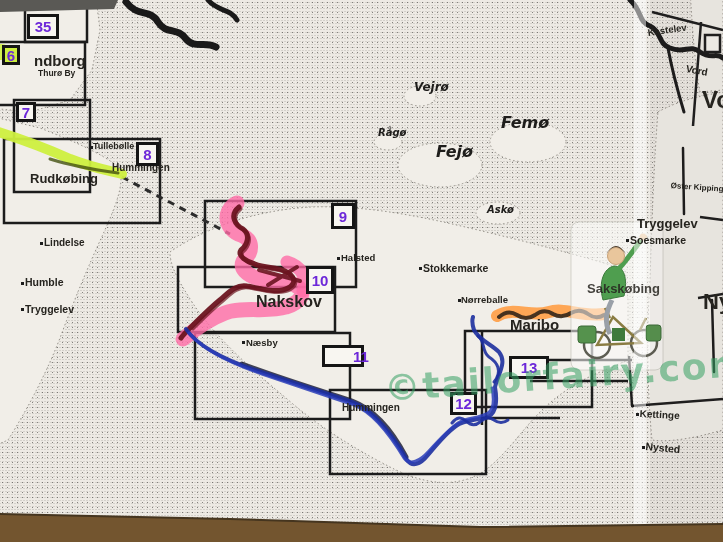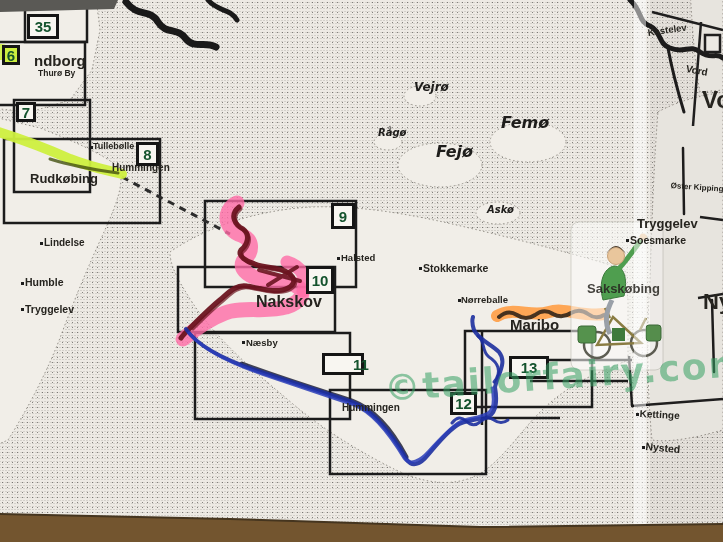--- a/index.html
+++ b/index.html
@@ -5,21 +5,21 @@
   html,body{margin:0;padding:0;background:#444;}
   #photo{position:relative;width:723px;height:542px;overflow:hidden;
          font-family:"Liberation Sans",sans-serif;}
   
   #paper{position:absolute;inset:0;background-color:#edeae4;
     background-image:
       radial-gradient(rgba(45,45,42,.55) .7px, transparent .95px),
       radial-gradient(rgba(70,70,65,.30) .6px, transparent .85px);
     background-size:5px 5px,3px 3px;background-position:0 0,1.5px 1px;}
   svg.map{position:absolute;inset:0;width:723px;height:542px;}
-  .patch{position:absolute;background:#f8f6f1;border:3px solid #151515;color:#14532d;
+  .patch{position:absolute;background:#f8f6f1;border:3px solid #151515;color:#6d28d9;
     font:bold 15px/1 "Liberation Sans",sans-serif;display:flex;align-items:center;
     justify-content:center;box-sizing:border-box;z-index:6;}
   .patch.green{background:#cdef3f;}
   .lbl{position:absolute;font-family:"Liberation Sans",sans-serif;font-weight:bold;
     color:#26241f;white-space:nowrap;z-index:5;transform-origin:left top;}
   .it{font-style:italic;font-family:"DejaVu Sans",sans-serif;color:#1e1d1b;}
   .dot{position:absolute;width:3px;height:3px;background:#1d1d1d;z-index:5;}
   #watermark{position:absolute;left:383px;top:368px;z-index:9;
     font-family:"DejaVu Sans",sans-serif;font-weight:600;font-size:36px;
     letter-spacing:2px;color:#37a164;opacity:.55;transform:rotate(-4deg);
@@ -115,21 +115,21 @@
     <path d="M 0 514 L 230 519 L 480 527 L 723 524 L 723 542 L 0 542 Z" fill="#73552f"></path>
     <path d="M 0 514 L 230 519 L 480 527 L 723 524" fill="none" stroke="#45351f" stroke-width="2"></path>
   </svg>
 
   <div class="patch" style="left:27px;top:14px;width:32px;height:25px;">35</div>
   <div class="patch green" style="left:2px;top:45px;width:18px;height:20px;">6</div>
   <div class="patch" style="left:16px;top:102px;width:20px;height:20px;">7</div>
   <div class="patch" style="left:136px;top:142px;width:23px;height:24px;">8</div>
   <div class="patch" style="left:331px;top:203px;width:24px;height:26px;">9</div>
   <div class="patch" style="left:306px;top:266px;width:28px;height:28px;">10</div>
-  <div class="patch" style="left:322px;top:353px;width:27px;height:22px;padding-left:36px;">11</div>
+  <div class="patch" style="left:322px;top:345px;width:27px;height:22px;padding-left:36px;">11</div>
   <div class="patch" style="left:450px;top:392px;width:27px;height:23px;">12</div>
   <div class="patch" style="left:509px;top:356px;width:40px;height:23px;">13</div>
 
   <div class="lbl" style="left:34px;top:52px;font-size:15px;">ndborg</div>
   <div class="lbl" style="left:38px;top:68px;font-size:8.5px;font-weight:600;">Thurø By</div>
   <div class="lbl" style="left:93px;top:141px;font-size:9px;">Tullebølle</div>
   <div class="lbl" style="left:112px;top:162px;font-size:10px;">Hummingen</div>
   <div class="lbl" style="left:30px;top:171px;font-size:13px;">Rudkøbing</div>
   <div class="lbl" style="left:44px;top:237px;font-size:10px;">Lindelse</div>
   <div class="lbl" style="left:25px;top:276px;font-size:10.5px;">Humble</div>

